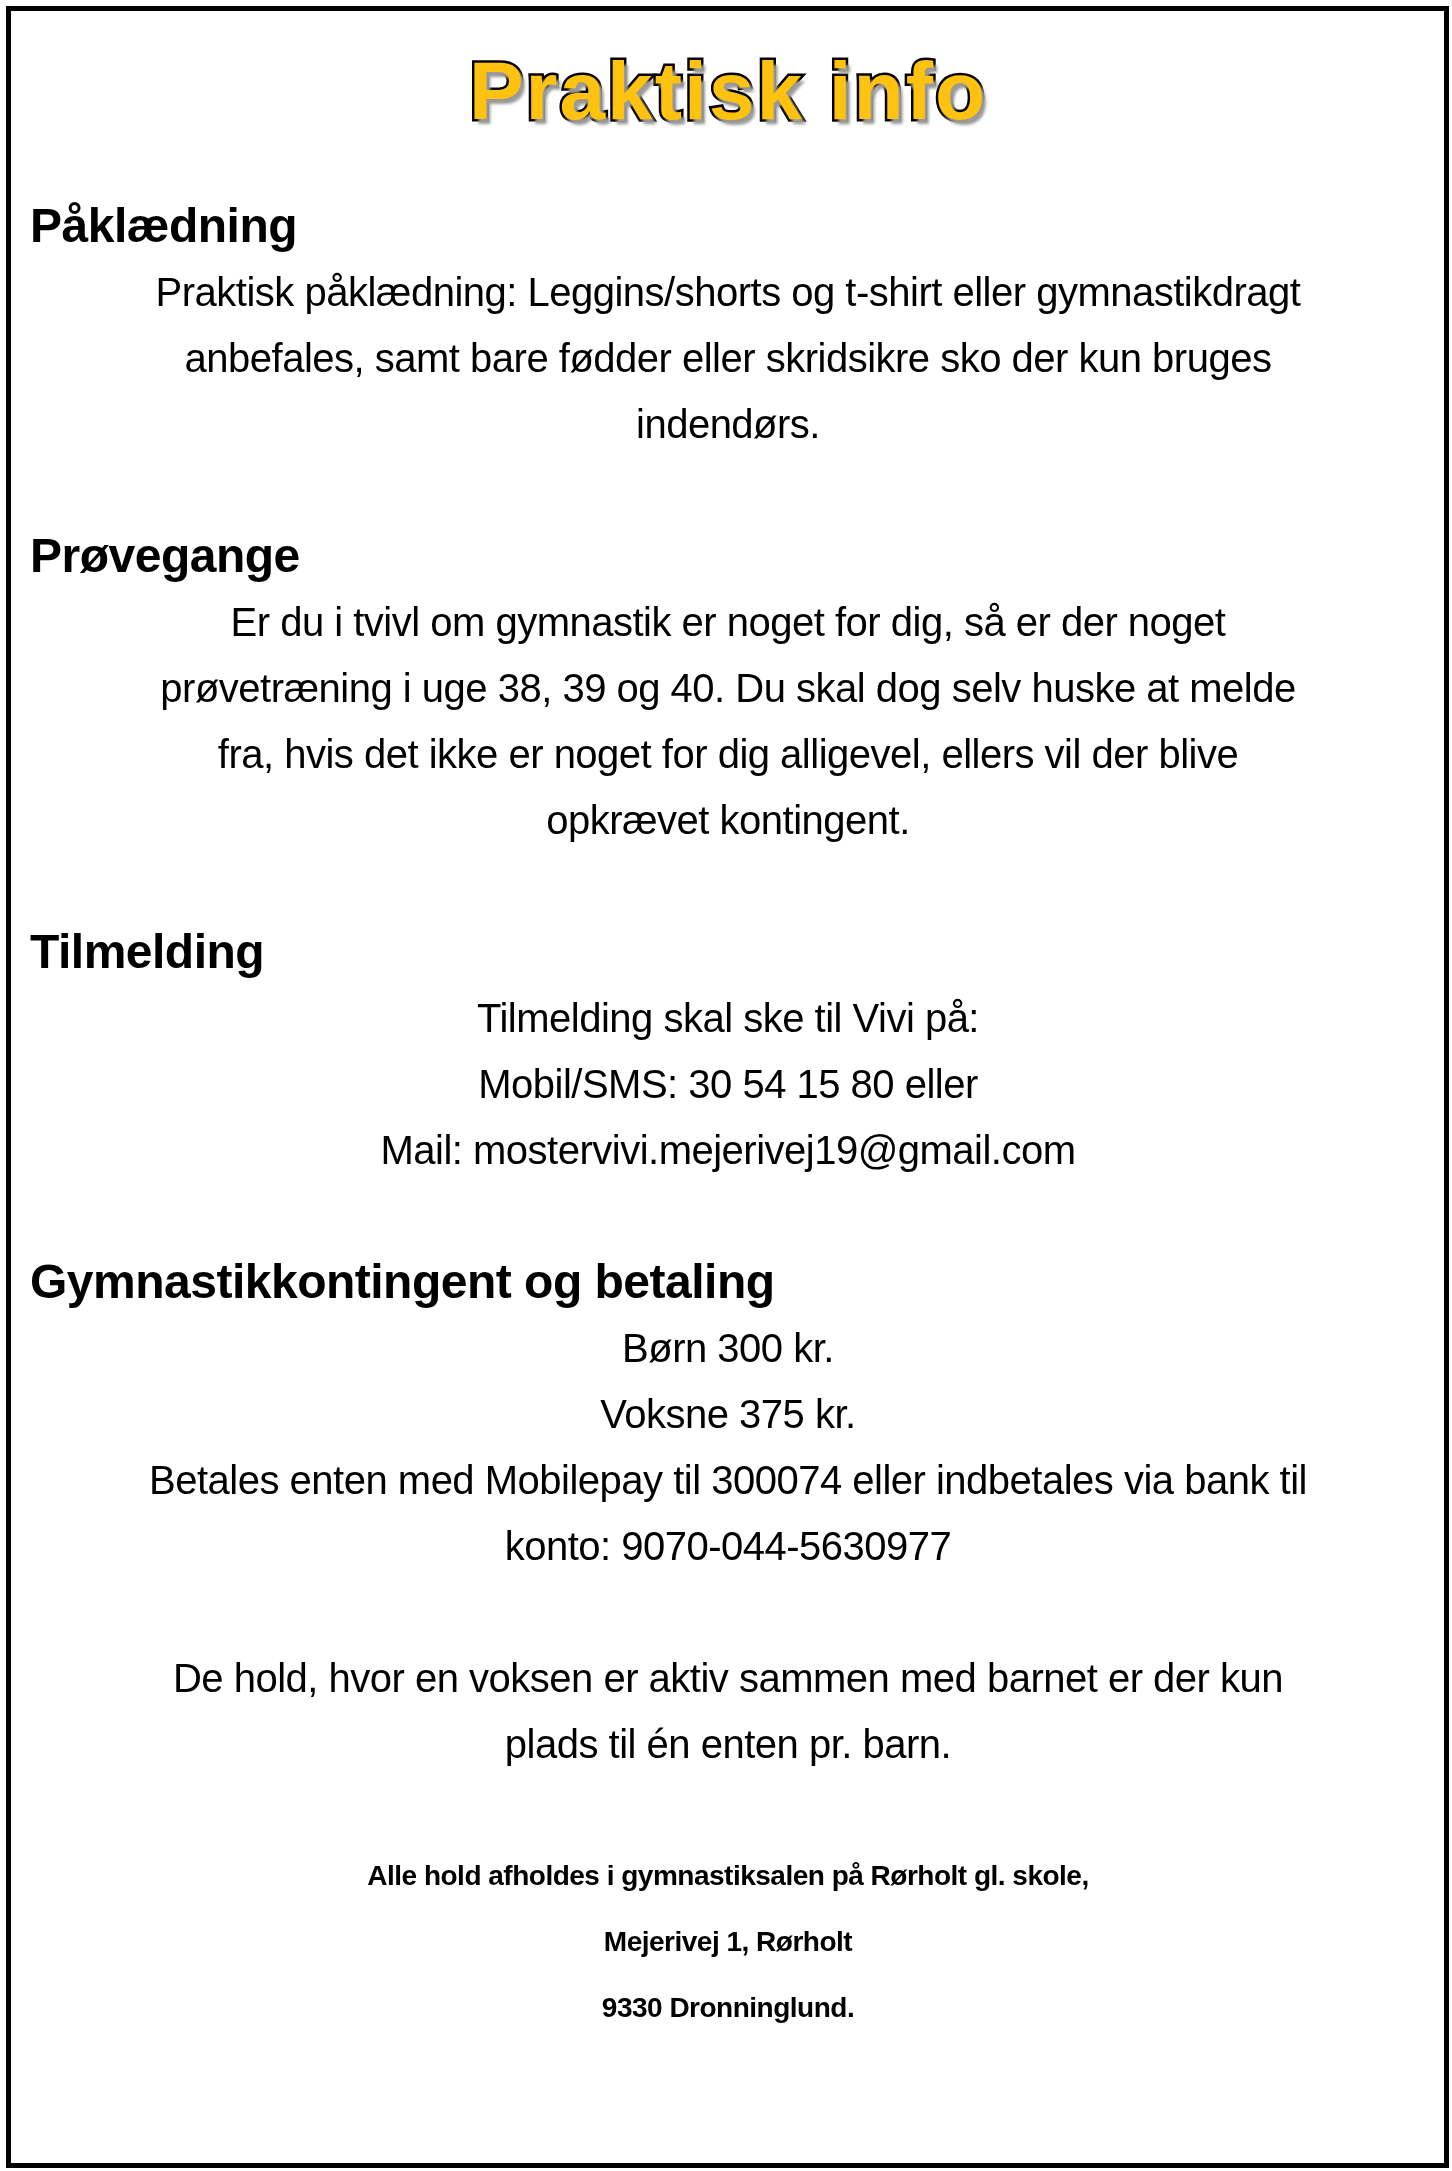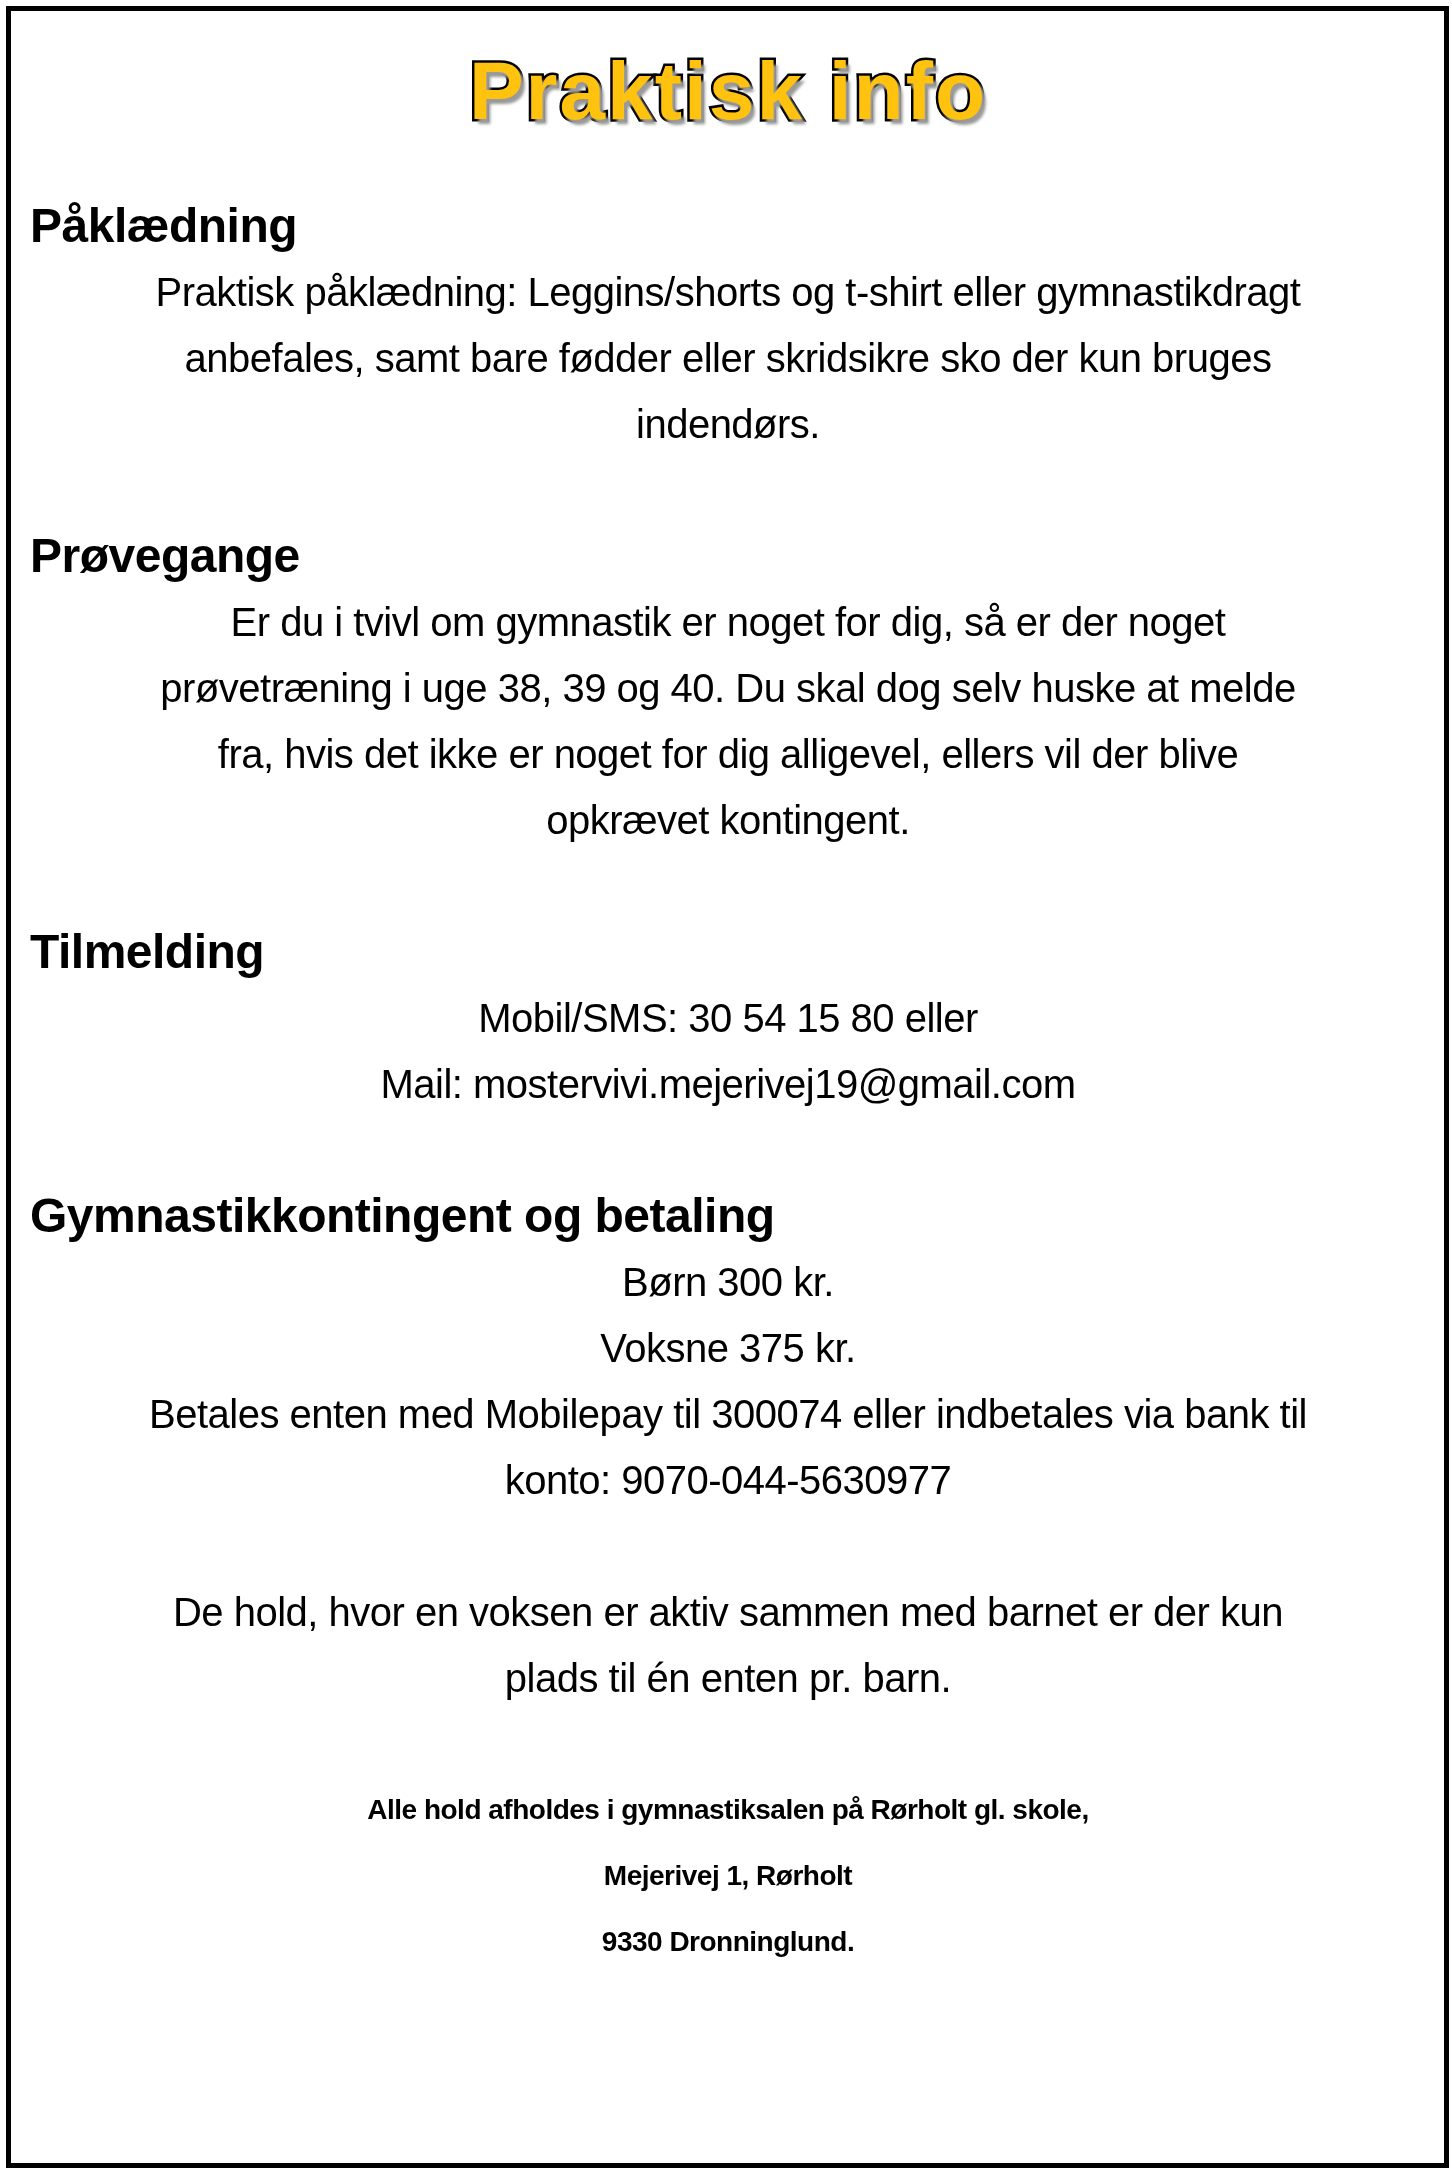--- a/index.html
+++ b/index.html
@@ -91,20 +91,21 @@
     <div class="section">
       <div class="section-heading">Prøvegange</div>
       <div class="body-line">Er du i tvivl om gymnastik er noget for dig, så er der noget</div>
       <div class="body-line">prøvetræning i uge 38, 39 og 40. Du skal dog selv huske at melde</div>
       <div class="body-line">fra, hvis det ikke er noget for dig alligevel, ellers vil der blive</div>
       <div class="body-line">opkrævet kontingent.</div>
     </div>
 
     <div class="section">
       <div class="section-heading">Tilmelding</div>
+      <div class="body-line">Tilmelding skal ske til Vivi på:</div>
       <div class="body-line">Mobil/SMS: 30 54 15 80 eller</div>
       <div class="body-line">Mail: mostervivi.mejerivej19@gmail.com</div>
     </div>
 
     <div class="section">
       <div class="section-heading">Gymnastikkontingent og betaling</div>
       <div class="body-line">Børn 300 kr.</div>
       <div class="body-line">Voksne 375 kr.</div>
       <div class="body-line">Betales enten med Mobilepay til 300074 eller indbetales via bank til</div>
       <div class="body-line">konto: 9070-044-5630977</div>

